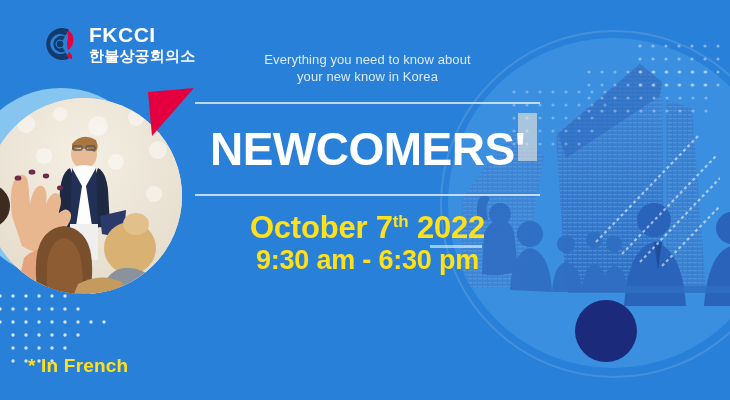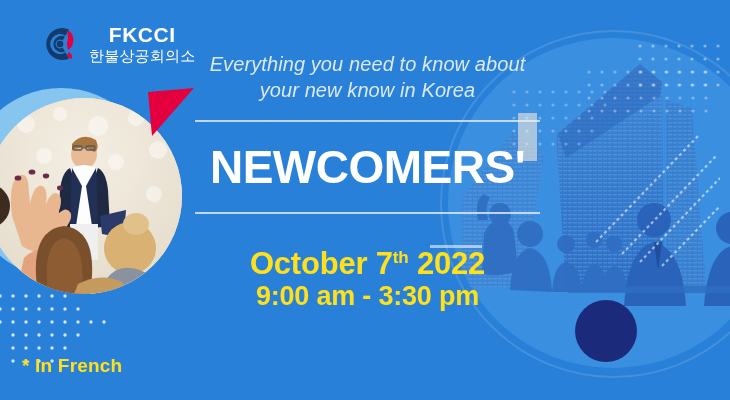--- a/index.html
+++ b/index.html
@@ -64,37 +64,36 @@
   .photo-circle svg { display:block; }
   .red-arrow { position:absolute; left:140px; top:86px; }
   .dotgrid-l { position:absolute; left:-4px; top:292px; }
 
   
   .logo { position:absolute; left:38px; top:22px; display:flex; align-items:center; gap:7px; }
   .logo-mark { width:44px; height:44px; flex:0 0 auto; }
   .logo-text { line-height:1; padding-bottom:2px; }
   .logo-title {
     font-size:21px; font-weight:bold; color:#ffffff;
-    letter-spacing:.5px; display:block;text-align:center;
+    letter-spacing:.5px; display:block;
   }
   .logo-sub {
-    font-size:15px; font-weight:normal; color:#ffffff;
+    font-size:15px; font-weight:bold; color:#ffffff;
     display:block; margin-top:3px; letter-spacing:.2px;
   }
 
   
   .content {
     position:absolute; left:195px; top:52px;
     width:345px;
     text-align:center;
     z-index:5;
   }
   .tagline {
-    font-style:italic;
-    font-size:20px;
+    font-size:13px;
     line-height:1.28;
     color:#dbe9f7;
     letter-spacing:.1px;
   }
   .rule {
     height:2px;
     background:rgba(226,238,250,.8);
     margin:17px 0 0 0;
   }
   .title {
@@ -107,37 +106,37 @@
   }
   .rule2 {
     height:2px;
     background:rgba(226,238,250,.8);
     margin:20px 0 0 0;
   }
   .date {
     font-size:31px;
     font-weight:bold;
     color:#ffe01b;
-    margin-top:33px;
+    margin-top:15px;
     line-height:1.08;
     letter-spacing:-.2px;
   }
   .date sup { font-size:17px; vertical-align:super; line-height:0; }
   .time {
     font-size:27px;
     font-weight:bold;
     color:#ffe01b;
     line-height:1.1;
     letter-spacing:-.2px;
     margin-top:2px;
   }
 
   
   .footnote {
-    position:absolute; left:22px; top:355px;
+    position:absolute; left:28px; top:355px;
     font-size:19px; font-weight:bold; color:#ffe01b;
     z-index:6;
     letter-spacing:.2px;
   }
 </style>
 </head>
 <body>
 
 <div class="banner">
 
@@ -484,18 +483,18 @@
     <div class="tagline">
       <span>Everything you need to know about</span><br>
       <span>your new know in Korea</span>
     </div>
     <div class="rule"></div>
     <div class="title">
       <span>NEWCOMERS'</span><br>
     </div>
     <div class="rule2"></div>
     <div class="date"><span>October 7</span><sup>th</sup> <span>2022</span></div>
-    <div class="time">9:00 am - 3:30 pm</div>
+    <div class="time">9:30 am - 6:30 pm</div>
   </div>
 
   <div class="footnote">* In French</div>
 
 </div>
 
 </body></html>

